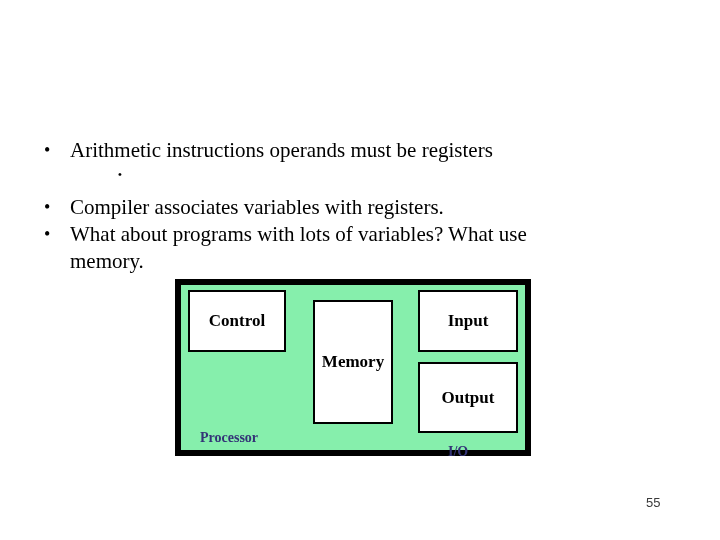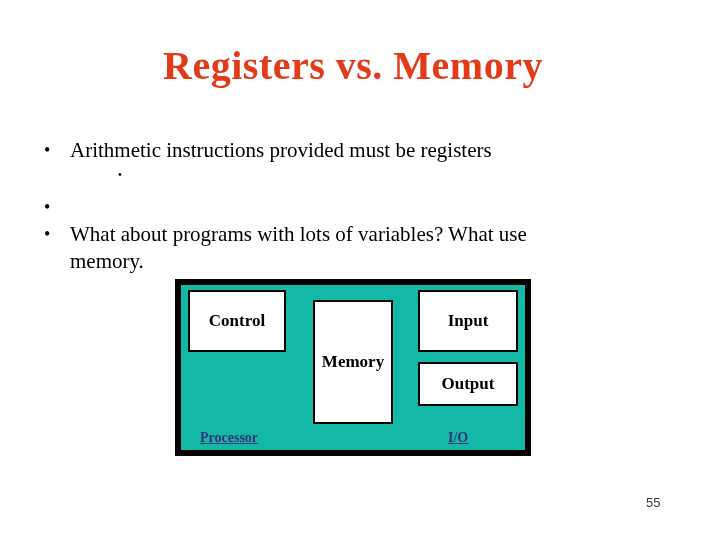--- a/index.html
+++ b/index.html
@@ -20,65 +20,64 @@
   .lvl1 .marker { flex:none; width:26px; font-size:18px; }
   .lvl2 { left:118px; width:420px; font-size:15px; font-weight:bold; line-height:17px; }
   .lvl2 .marker { flex:none; width:13px; font-size:11px; }
   .b1 { top:137px; }
   .b2 { top:166px; }
   .b3 { top:194px; }
   .b4 { top:221px; }
 
   .diagram {
     position:absolute; left:175px; top:279px; width:356px; height:177px;
-    border:6px solid #000; box-sizing:border-box; background:#14b8a6;
+    border:6px solid #000; box-sizing:border-box; background:#86efac;
   }
   .dbox {
     position:absolute; border:2px solid #000; box-sizing:border-box;
     background:#ffffff; display:flex; align-items:center; justify-content:center;
     font-weight:bold; font-size:17px; color:#000;
   }
   .box-control  { left:7px;   top:5px;  width:98px;  height:62px; }
   .box-datapath { left:7px;   top:77px; width:98px;  height:60px; }
   .box-memory   { left:132px; top:15px; width:80px;  height:124px; }
   .box-input    { left:237px; top:5px;  width:100px; height:62px; }
-  .box-output   { left:237px; top:77px; width:100px; height:44px; }
+  .box-output   { left:237px; top:77px; width:100px; height:71px; }
 
   .dlabel {
     position:absolute; font-weight:bold; font-size:14px; line-height:14px;
     color:var(--diagram-label-color, #333377);
-    text-decoration:underline;
   }
   .label-processor { left:19px;  top:146px; }
-  .label-io        { left:267px; top:146px; }
+  .label-io        { left:267px; top:160px; }
 
   .page-num {
     position:absolute; left:646px; top:495px;
     font-family:Liberation Sans, sans-serif; font-size:13px;
     color:var(--page-number-color, #3a3a3a);
   }
 </style>
 </head>
 <body>
 
 <div class="slide">
 
-  <div class="title">Registers vs. Memory</div>
 
   <div class="bullet lvl1 b1">
     <span class="marker">•</span>
-    <span class="text">Arithmetic instructions provided must be registers</span>
+    <span class="text">Arithmetic instructions operands must be registers</span>
   </div>
 
   <div class="bullet lvl2 b2">
     <span class="marker">•</span>
   </div>
 
   <div class="bullet lvl1 b3">
     <span class="marker">•</span>
+    <span class="text">Compiler associates variables with registers.</span>
   </div>
 
   <div class="bullet lvl1 b4">
     <span class="marker">•</span>
     <span class="text">What about programs with lots of variables? What use memory.</span>
   </div>
 
   <div class="diagram">
     <div class="dbox box-control">Control</div>
     <div class="dbox box-input">Input</div>

